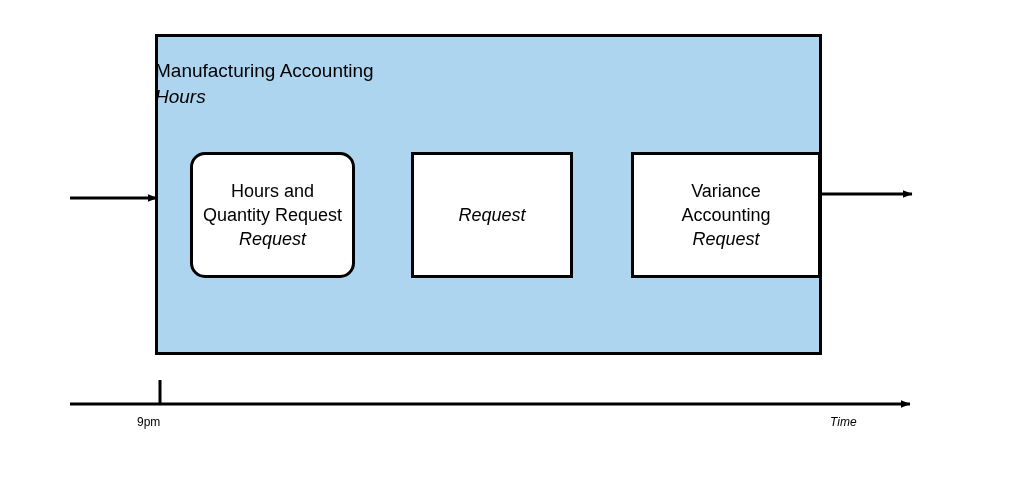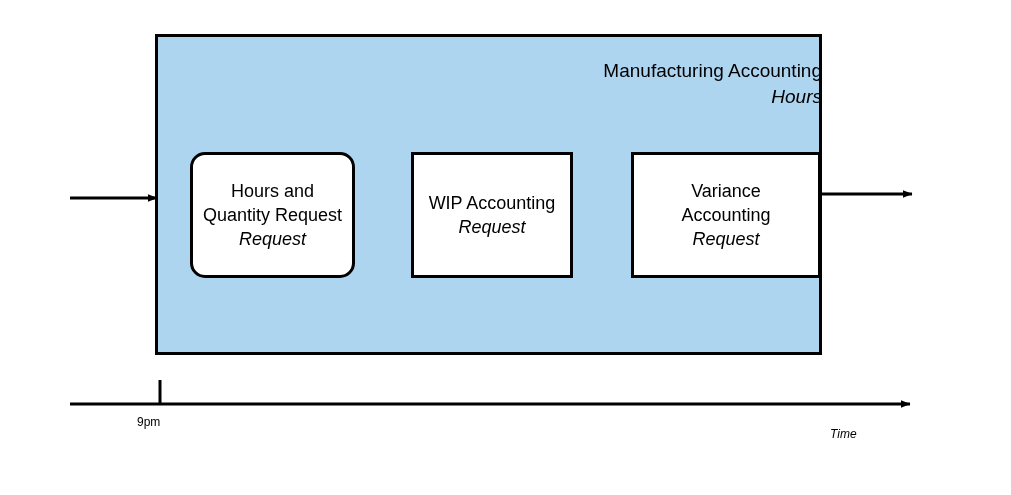--- a/index.html
+++ b/index.html
@@ -39,21 +39,21 @@
     height: 321px;
     background: #AED5F0;
     border: 3px solid #000000;
     box-sizing: border-box;
   }
   .group-title {
     position: absolute;
     left: 155px;
     top: 58px;
     width: 667px;
-    text-align: right;
+    text-align: left;
     font-size: 19px;
     line-height: 26px;
     color: #000000;
     pointer-events: none;
   }
   .group-title .line2 {
     font-style: italic;
   }
   
   .proc-box {
@@ -91,21 +91,20 @@
     white-space: nowrap;
   }
   .tl-tick-label {
     left: 137px;
     top: 412px;
   }
   .tl-axis-label {
     left: 830px;
     top: 412px;
     font-style: italic;
-    margin-top: 12px;
   }
 </style>
 </head>
 <body>
 
 <div id="diagram-root">
 
   <svg id="diagram-svg" viewBox="0 0 1011 495">
     <defs>
       <marker id="arrowhead" markerWidth="10" markerHeight="8" refX="9.5" refY="4" orient="auto" markerUnits="userSpaceOnUse">
@@ -136,21 +135,20 @@
   <div class="proc-box proc-box-1">
     <div class="proc-text">
       <span class="nm">Hours and</span>
       <span class="nm">Quantity Request</span>
       <span class="req">Request</span>
     </div>
   </div>
 
   <div class="proc-box proc-box-2">
     <div class="proc-text">
-      <span class="nm">WIP Accounting</span>
       <span class="req">Request</span>
     </div>
   </div>
 
   <div class="proc-box proc-box-3">
     <div class="proc-text">
       <span class="nm">Variance</span>
       <span class="nm">Accounting</span>
       <span class="req">Request</span>
     </div>

